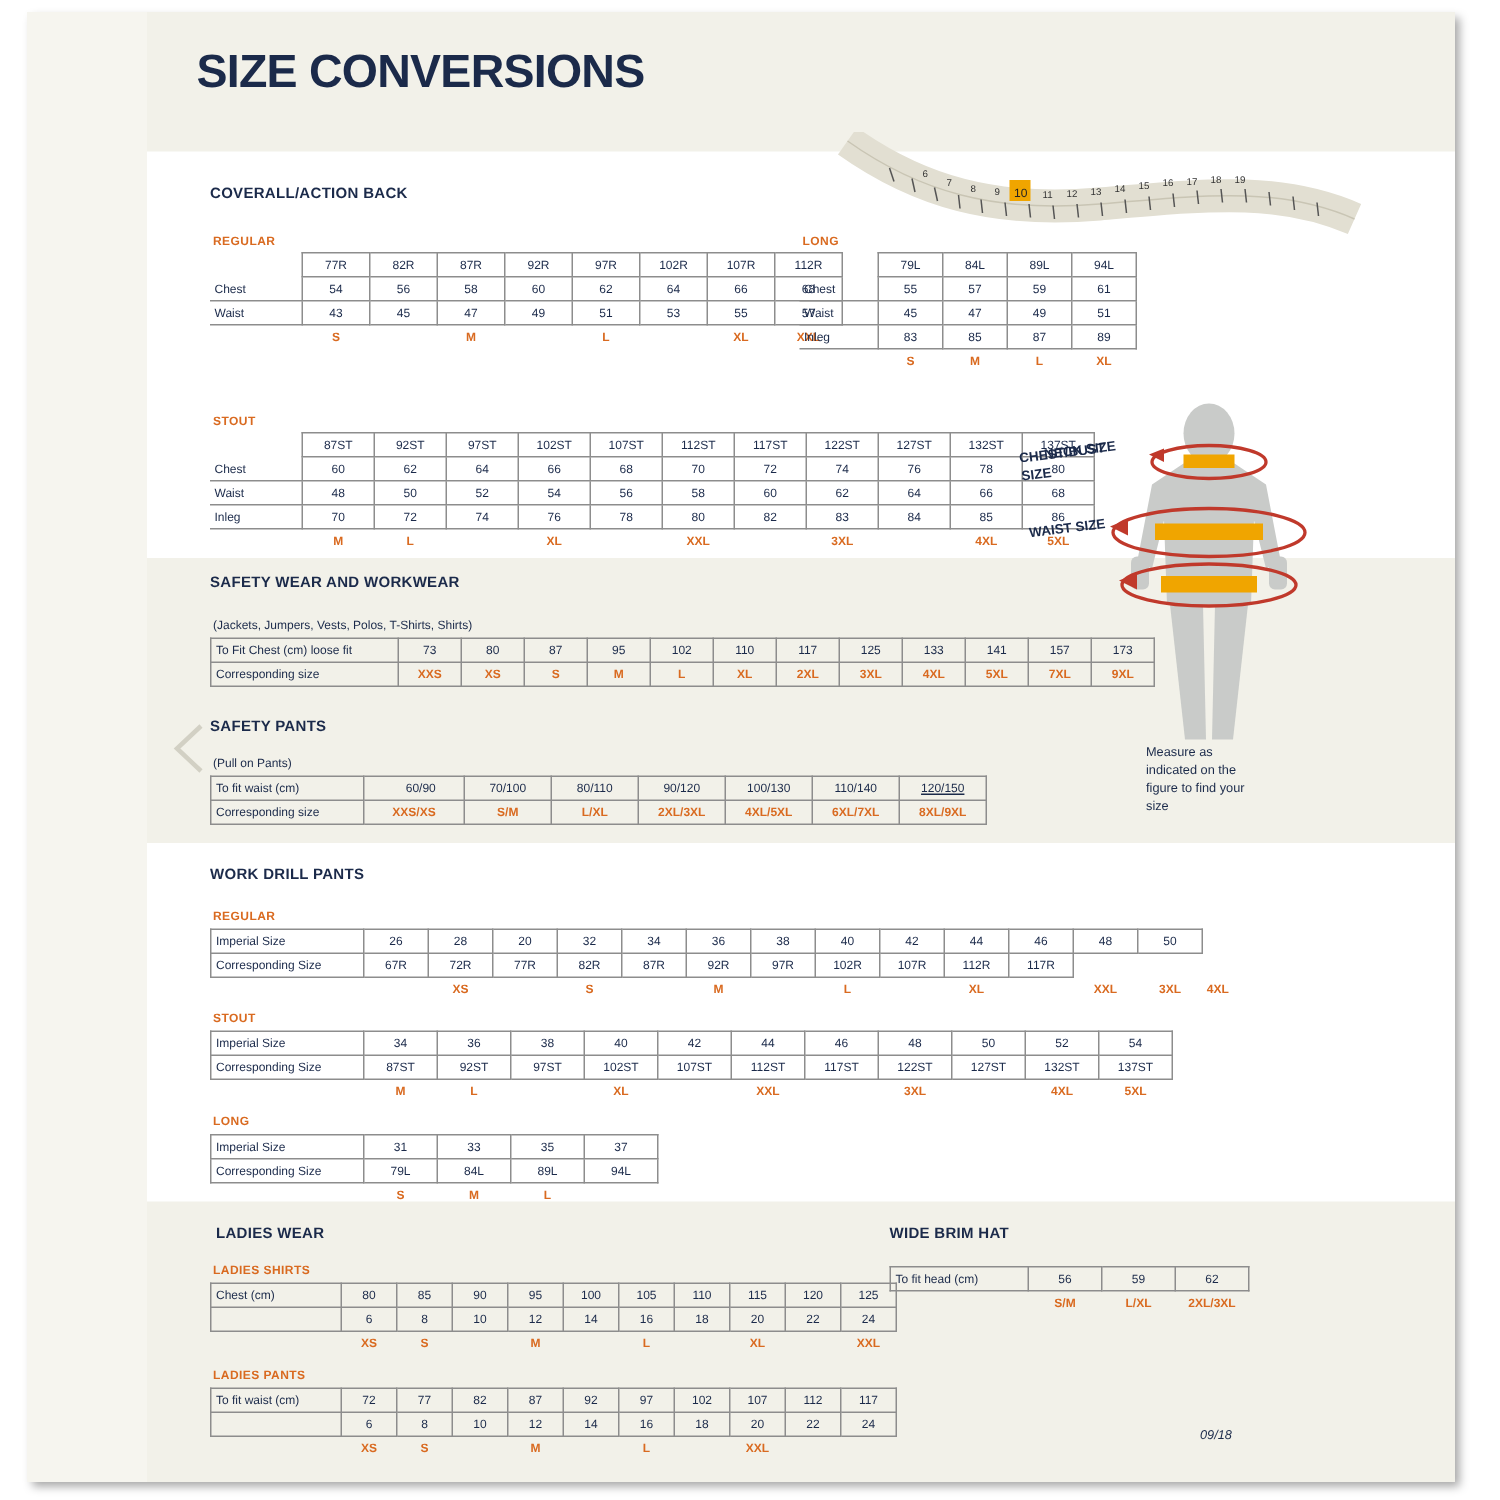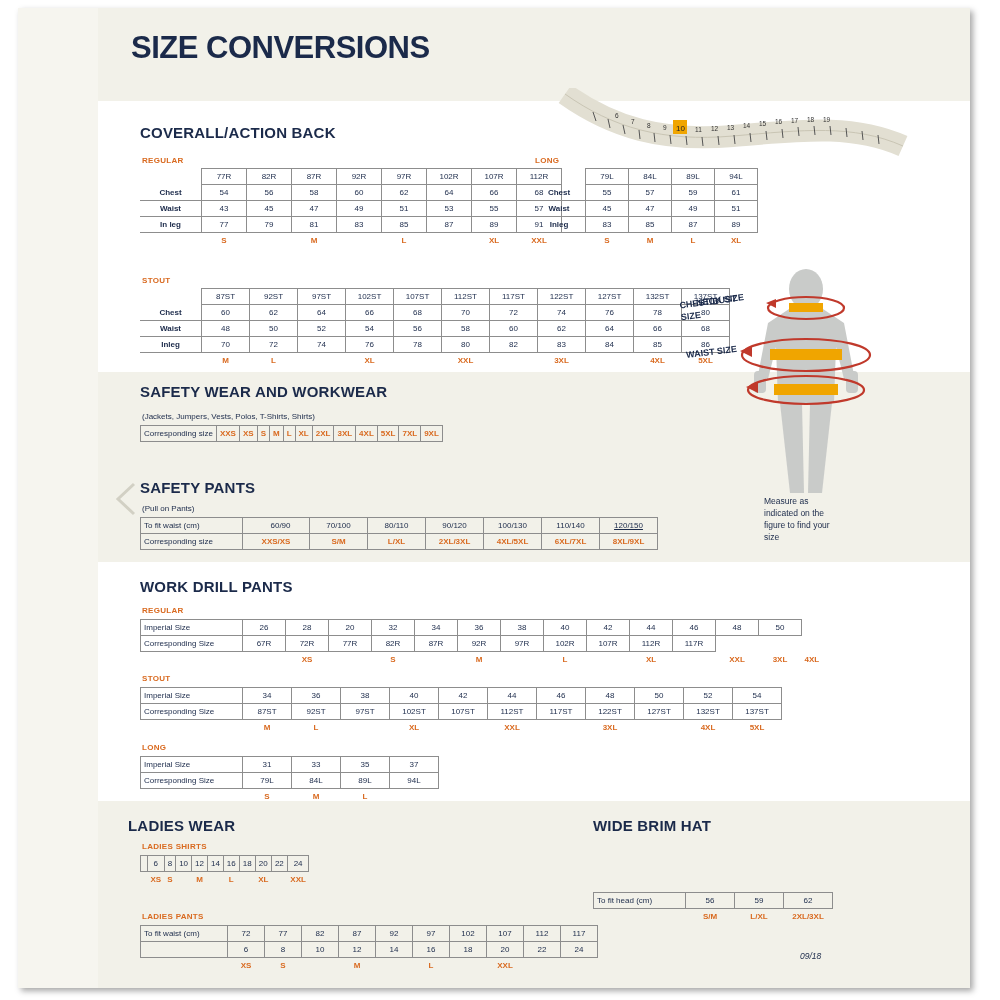--- a/index.html
+++ b/index.html
@@ -8,27 +8,27 @@
   .sheet{position:absolute;left:18px;top:8px;width:952px;height:980px;background:#f2f1e9;box-shadow:3px 3px 6px rgba(0,0,0,.35);}
   .leftband{position:absolute;left:0;top:0;width:80px;height:100%;background:#f6f5ef;border-right:0px;}
   .whiteband{position:absolute;left:80px;top:0;width:872px;height:100%;background:#ffffff;}
   .bandtop{position:absolute;left:80px;top:0;width:872px;height:93px;background:#f2f1e9;}
   .band2{position:absolute;left:80px;top:364px;width:872px;height:190px;background:#f2f1e9;}
   .band3{position:absolute;left:80px;top:793px;width:872px;height:187px;background:#f2f1e9;}
   .content{position:absolute;left:0;top:0;width:952px;height:980px;}
 
   h1{font-size:31px;color:#1b2a4a;margin:0;letter-spacing:-.5px;font-weight:bold;}
   .subtitle{font-size:9.5px;color:#2d3c57;margin-top:5px;}
-  .sec-title{font-size:15px;color:#1b2a4a;font-weight:bold;letter-spacing:.2px;}
+  .sec-title{font-size:10px;color:#1b2a4a;font-weight:bold;letter-spacing:.2px;}
   .cat{font-size:8px;color:#d96a20;font-weight:bold;letter-spacing:.3px;}
   .note{font-size:8px;color:#1b2a4a;}
 
   table{border-collapse:collapse;}
   table td{font-size:8px;color:#1b2a4a;text-align:center;border:1px solid #8d8d8d;padding:1px 3px;height:13px;line-height:11px;white-space:nowrap;}
-  td.lbl{text-align:center;font-weight:bold;border-left:none;border-top:none;border-bottom:none;}
+  td.lbl{text-align:left;font-weight:normal;border-left:none;border-top:none;border-bottom:none;}
   td.lbl.b{border-bottom:1px solid #8d8d8d;}
   tr.sizes td{border:none;color:#d96a20;font-weight:bold;font-size:8px;padding-top:1px;}
   .hdrrow td{border-bottom:1px solid #8d8d8d;}
   .nb{border:none !important;}
   .orange{color:#d96a20;font-weight:bold;}
 
   .abs{position:absolute;}
   .figure-cap{font-size:8.5px;color:#1b2a4a;line-height:12px;}
   .footer{font-size:8.5px;color:#1b2a4a;}
   .arrowleft{position:absolute;left:96px;top:474px;width:22px;height:34px;}
@@ -125,31 +125,20 @@
        <td class="lbl b">Waist</td>
        <td>43</td>
        <td>45</td>
        <td>47</td>
        <td>49</td>
        <td>51</td>
        <td>53</td>
        <td>55</td>
        <td>57</td>
      </tr>
-     <tr>
-       <td class="lbl b">In leg</td>
-       <td>77</td>
-       <td>79</td>
-       <td>81</td>
-       <td>83</td>
-       <td>85</td>
-       <td>87</td>
-       <td>89</td>
-       <td>91</td>
-     </tr>
      <tr class="sizes">
        <td class="nb"></td>
        <td class="nb">S</td>
        <td class="nb"></td>
        <td class="nb">M</td>
        <td class="nb"></td>
        <td class="nb">L</td>
        <td class="nb"></td>
        <td class="nb">XL</td>
        <td class="nb">XXL</td>
@@ -271,20 +260,35 @@
        <td class="nb">4XL</td>
        <td class="nb">5XL</td>
      </tr>
    </tbody>
         </table>
 
    <div class="abs sec-title" style="left:122px;top:375px;">SAFETY WEAR AND WORKWEAR</div>
    <div class="abs note" style="left:124px;top:404px;">(Jackets, Jumpers, Vests, Polos, T-Shirts, Shirts)</div>
    <table class="abs" style="left:122px;top:417px;">
      <tbody>
+            <tr>
+       <td class="lbl" style="width:118px;border:1px solid #8d8d8d;text-align:left;font-weight:normal;">To Fit Chest (cm) loose fit</td>
+       <td style="width:35px;">73</td>
+       <td style="width:35px;">80</td>
+       <td style="width:35px;">87</td>
+       <td style="width:35px;">95</td>
+       <td style="width:35px;">102</td>
+       <td style="width:35px;">110</td>
+       <td style="width:35px;">117</td>
+       <td style="width:35px;">125</td>
+       <td style="width:35px;">133</td>
+       <td style="width:35px;">141</td>
+       <td style="width:35px;">157</td>
+       <td style="width:35px;">173</td>
+     </tr>
      <tr>
        <td class="lbl" style="border:1px solid #8d8d8d;text-align:left;font-weight:normal;">Corresponding size</td>
        <td class="orange">XXS</td>
        <td class="orange">XS</td>
        <td class="orange">S</td>
        <td class="orange">M</td>
        <td class="orange">L</td>
        <td class="orange">XL</td>
        <td class="orange">2XL</td>
        <td class="orange">3XL</td>
@@ -479,24 +483,37 @@
      <tr class="sizes">
        <td class="nb"></td>
        <td class="nb">S</td>
        <td class="nb">M</td>
        <td class="nb">L</td>
        <td class="nb"></td>
      </tr>
    </tbody>
         </table>
 
-   <div class="abs sec-title" style="left:110px;top:809px;text-align:center;">LADIES WEAR</div>
+   <div class="abs sec-title" style="left:126px;top:809px;text-align:center;">LADIES WEAR</div>
    <div class="abs cat" style="left:124px;top:834px;">LADIES SHIRTS</div>
    <table class="abs" style="left:122px;top:847px;">
      <tbody>
+            <tr>
+       <td class="lbl" style="width:80px;border:1px solid #8d8d8d;text-align:left;font-weight:normal;">Chest (cm)</td>
+       <td style="width:30px;">80</td>
+       <td style="width:30px;">85</td>
+       <td style="width:30px;">90</td>
+       <td style="width:30px;">95</td>
+       <td style="width:30px;">100</td>
+       <td style="width:30px;">105</td>
+       <td style="width:30px;">110</td>
+       <td style="width:30px;">115</td>
+       <td style="width:30px;">120</td>
+       <td style="width:30px;">125</td>
+     </tr>
      <tr>
        <td class="lbl" style="border:1px solid #8d8d8d;"></td>
        <td>6</td>
        <td>8</td>
        <td>10</td>
        <td>12</td>
        <td>14</td>
        <td>16</td>
        <td>18</td>
        <td>20</td>
@@ -558,21 +575,21 @@
        <td class="nb">L</td>
        <td class="nb"></td>
        <td class="nb">XXL</td>
        <td class="nb"></td>
        <td class="nb"></td>
      </tr>
    </tbody>
         </table>
 
    <div class="abs sec-title" style="left:575px;top:809px;">WIDE BRIM HAT</div>
-   <table class="abs" style="left:575px;top:884px;">
+   <table class="abs" style="left:575px;top:836px;">
      <tbody>
             <tr>
        <td class="lbl" style="width:85px;border:1px solid #8d8d8d;text-align:left;font-weight:normal;">To fit head (cm)</td>
        <td style="width:42px;">56</td>
        <td style="width:42px;">59</td>
        <td style="width:42px;">62</td>
      </tr>
      <tr class="sizes">
        <td class="nb"></td>
        <td class="nb">S/M</td>

